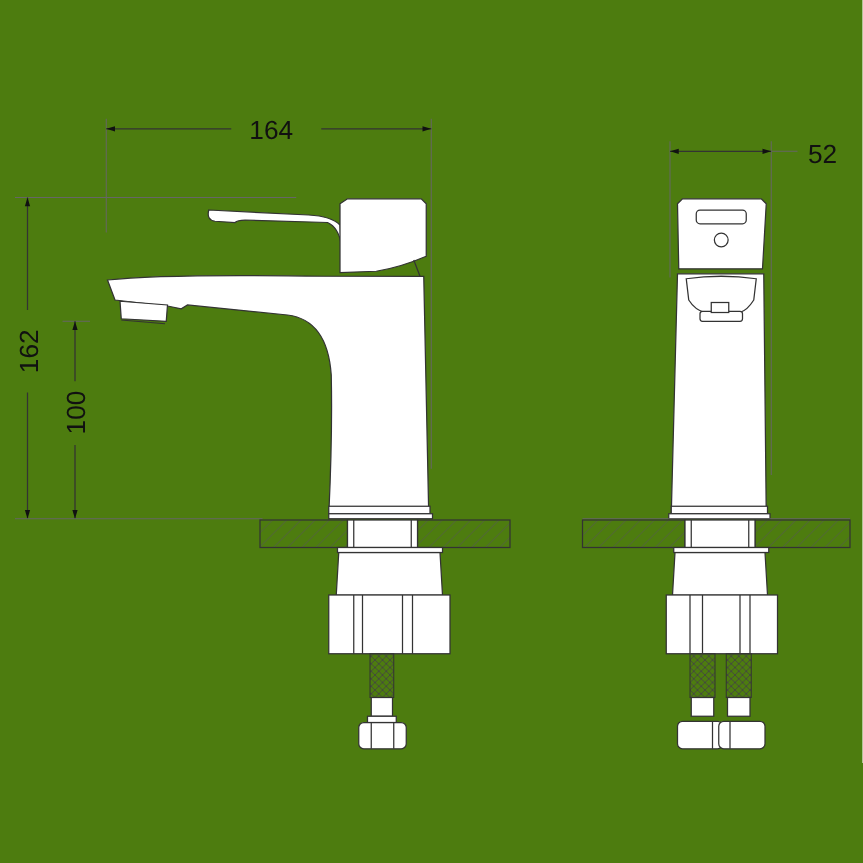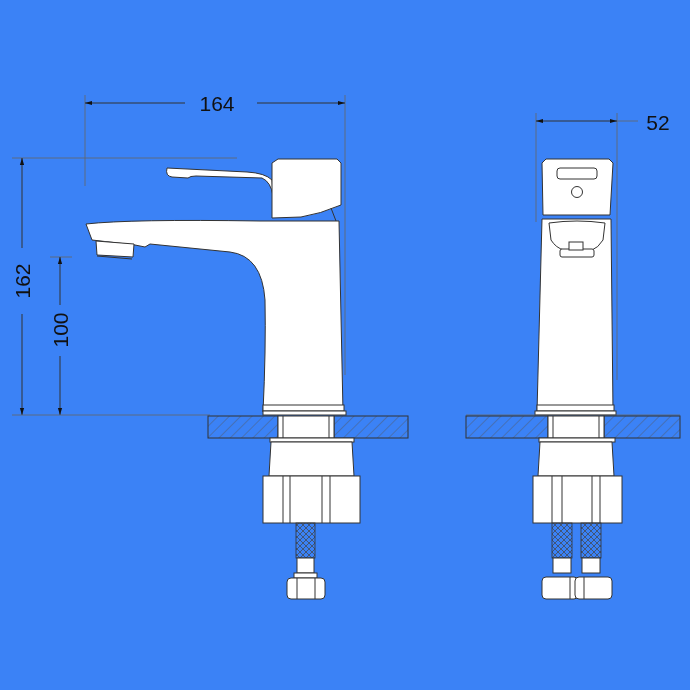--- a/index.html
+++ b/index.html
@@ -1,16 +1,16 @@
 <!DOCTYPE html>
 <html><head>
 <meta charset="utf-8">
 <style>
   html, body { margin: 0; padding: 0; background: #ffffff; }
-  .canvas { position: relative; width: 690px; height: 690px; background: #3b82f6; overflow: hidden; }
+  .canvas { position: relative; width: 690px; height: 690px; background: #4d7c0f; overflow: hidden; }
   svg { position: absolute; left: 0; top: 0; }
   .dim-text { font-family: "Liberation Sans", sans-serif; font-size: 21px; fill: #111; }
   .ln { stroke: #333; stroke-width: 1; fill: none; }
   .thin { stroke: #666; stroke-width: 0.8; fill: none; }
   .body { stroke: #333; stroke-width: 1; fill: #fff; }
 </style>
 </head>
 <body>
 
 <div class="canvas">

